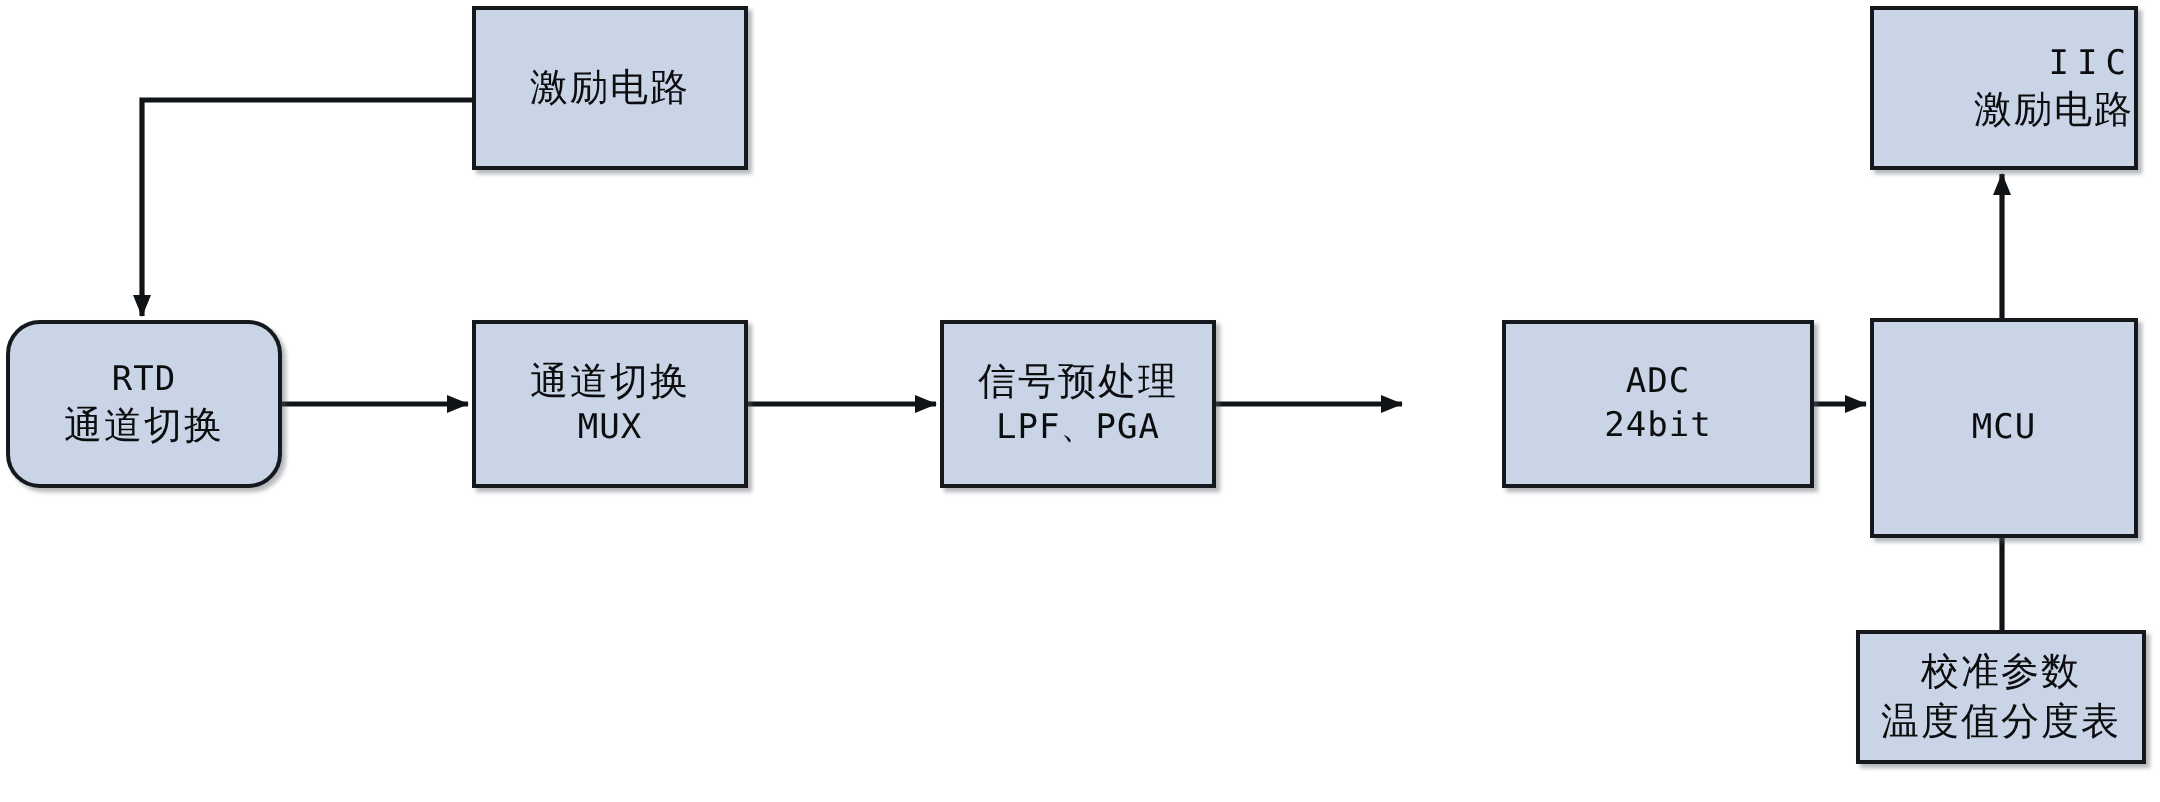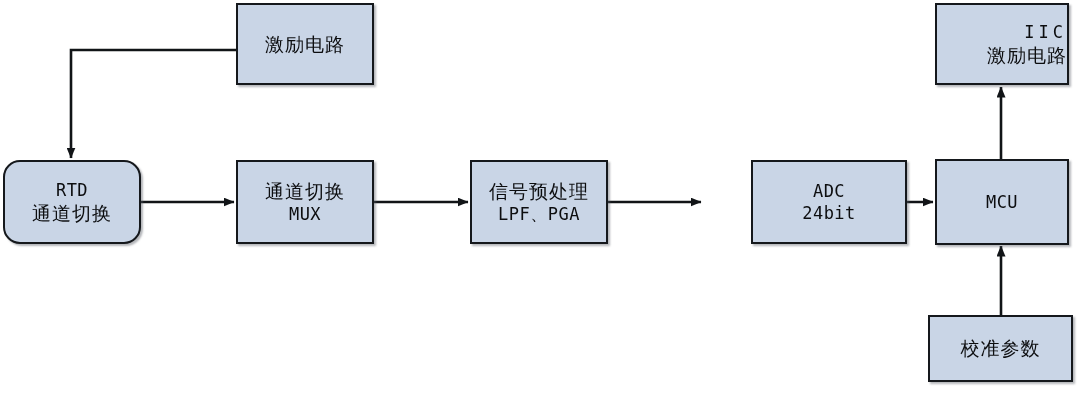--- a/index.html
+++ b/index.html
@@ -139,26 +139,27 @@
   <div class="node mix" style="left:236px; top:160px; width:138px; height:84px;">
     <span class="line1">通道切换</span>
     <span class="line2">MUX</span>
   </div>
 
   <div class="node mono" style="left:703px; top:160px; width:156px; height:84px;margin-left:48px;">
     <span class="line1">ADC</span>
     <span class="line2">24bit</span>
   </div>
 
-  <div class="node mono" style="left:935px; top:159px; width:134px; height:86px;">
+  <div class="node mono" style="left:935px; top:159px; width:134px; height:110px;">
     <span class="line1">MCU</span>
   </div>
 
   <div class="node iic" style="left:935px; top:3px; width:134px; height:82px;align-items:flex-end;">
     <span class="line1">IIC</span>
     <span class="line2">激励电路</span>
   </div>
 
   <div class="node cjk" style="left:928px; top:315px; width:145px; height:67px;">
     <span class="line1">校准参数</span>
+    <span class="line2">温度值分度表</span>
   </div>
 
 </div>
 
 </body></html>

